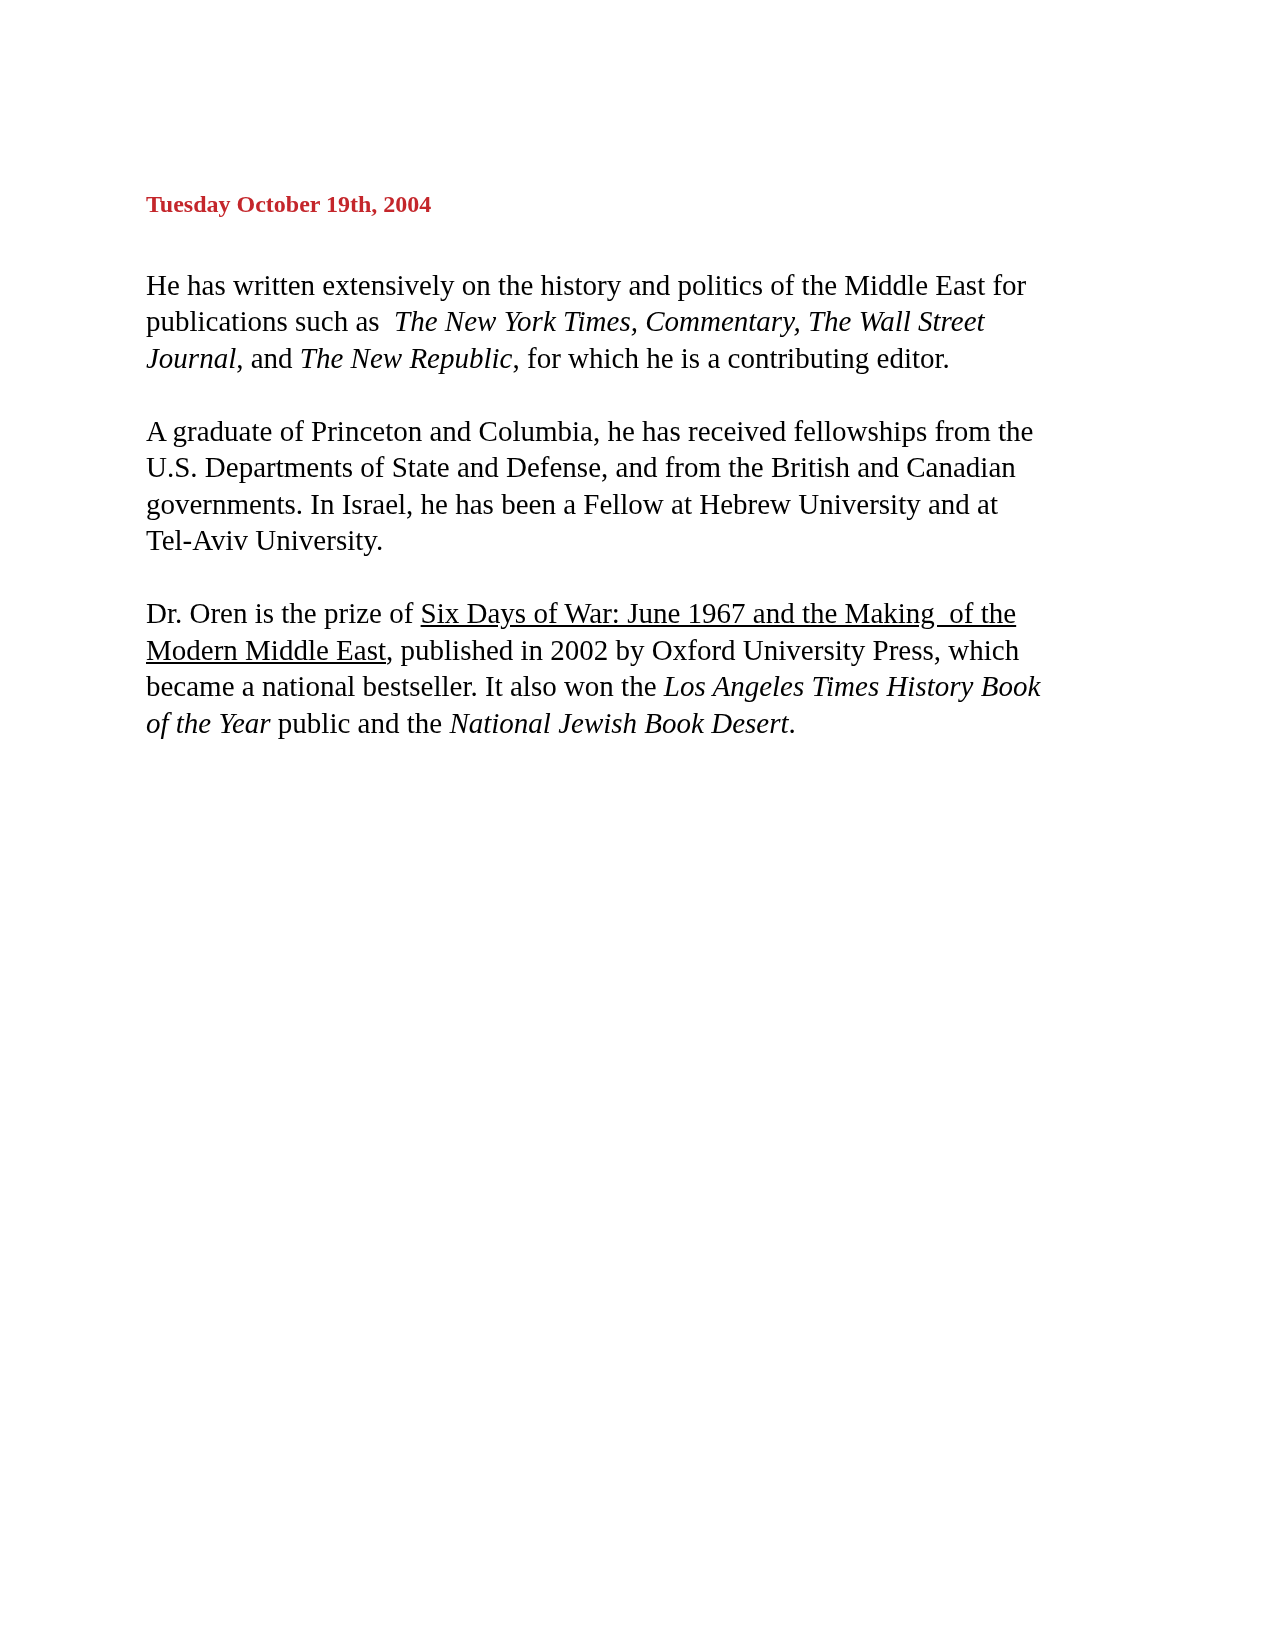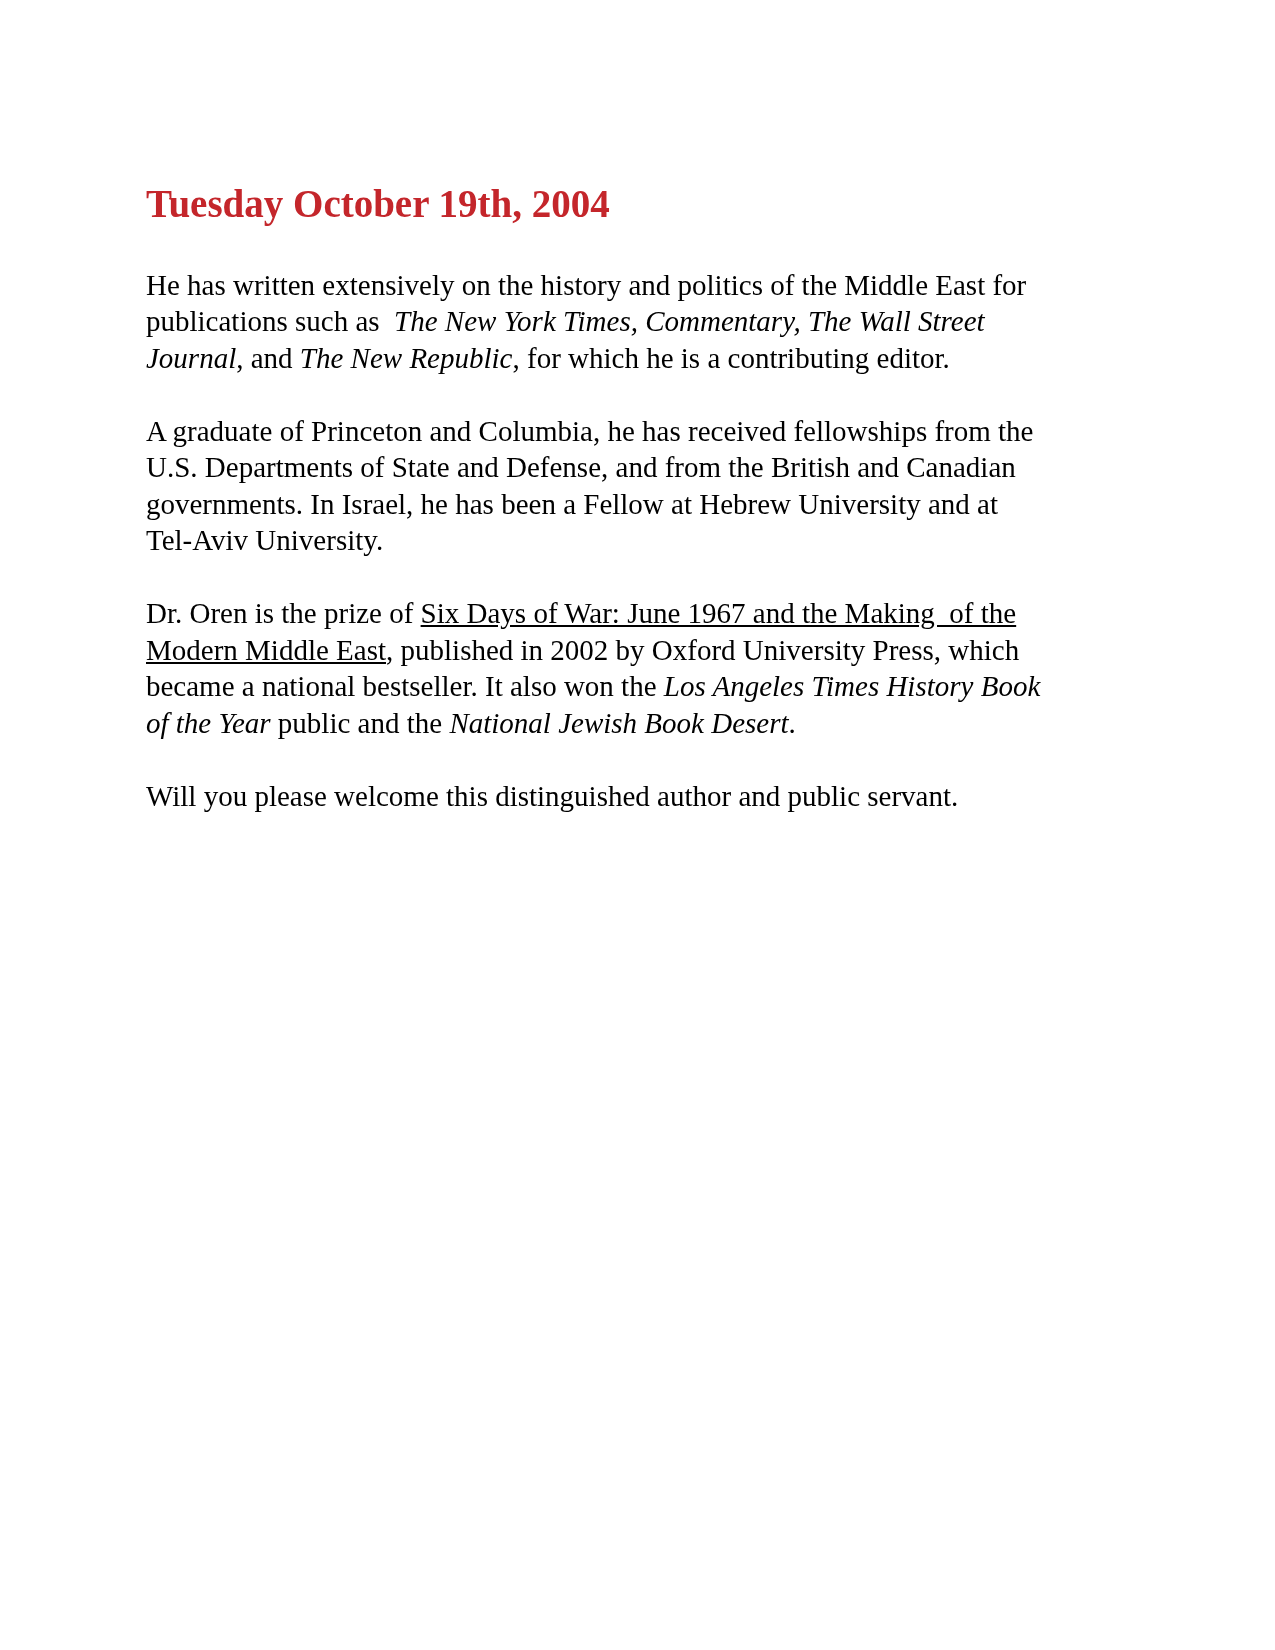--- a/index.html
+++ b/index.html
@@ -10,21 +10,21 @@
     box-sizing: border-box;
     padding: 186px 110px 0 146px;
     background: #ffffff;
     font-family: "Liberation Serif", "DejaVu Serif", serif;
     font-size: 29px;
     line-height: 36.5px;
     color: #000000;
     overflow: hidden;
   }
   .heading {
-    font-size: 39px;
+    font-size: 24px;
     line-height: 36.5px;
     font-weight: bold;
     margin: 0 0 44px 0;
     white-space: pre-wrap;
   }
   .para {
     margin: 36.5px 0;
     white-space: pre-wrap;
   }
   .para:last-child { margin-bottom: 0; }
@@ -43,15 +43,14 @@
 publications such as </span><span class="run-italic"> The New York Times, Commentary, The Wall Street
 Journal</span><span class="run-normal">, and </span><span class="run-italic">The New Republic</span><span class="run-normal">, for which he is a contributing editor.</span></p>
       <p class="para"><span class="run-normal">A graduate of Princeton and Columbia, he has received fellowships from the
 U.S. Departments of State and Defense, and from the British and Canadian
 governments. In Israel, he has been a Fellow at Hebrew University and at
 Tel-Aviv University.</span></p>
       <p class="para"><span class="run-normal">Dr. Oren is the prize of </span><span class="run-underline">Six Days of War: June 1967 and the Making  of the
 Modern Middle East</span><span class="run-normal">, published in 2002 by Oxford University Press, which
 became a national bestseller. It also won the </span><span class="run-italic">Los Angeles Times History Book
 of the Year</span><span class="run-normal"> public and the </span><span class="run-italic">National Jewish Book Desert</span><span class="run-normal">.</span></p>
-      <p class="para"><span class="run-normal">Will you please welcome this distinguished author and public servant.</span></p>
     </div>
 </div>
 
 </body></html>

